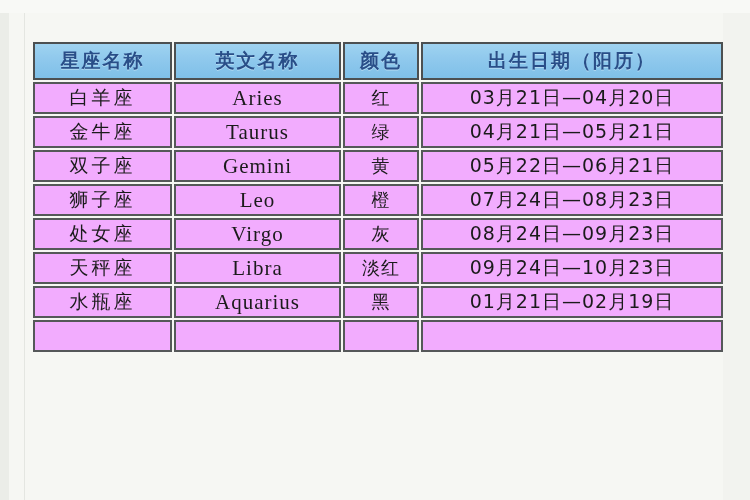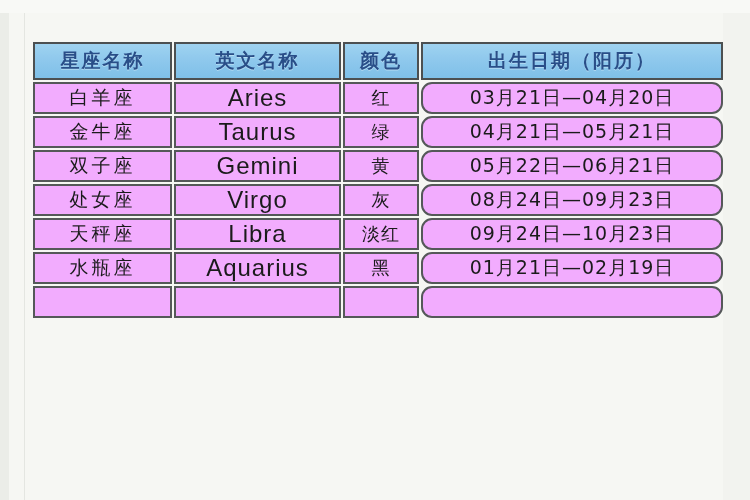--- a/index.html
+++ b/index.html
@@ -112,36 +112,35 @@
   col.c-color { width: 76px;  }
   col.c-date  { width: 302px; }
 
   .cell-cn {
     font-size: 19px;
     color: #1d1d1d;
     letter-spacing: 3px;
     font-family: "DejaVu Sans", sans-serif;
   }
   .cell-en {
-    font-size: 24px;
+    font-size: 21px;
     color: #1d1d1d;
     letter-spacing: 1px;
-    font-family: Liberation Sans, sans-serif;
+    font-family: Liberation Serif, serif;
   }
   .cell-color {
     font-size: 18px;
     color: #1d1d1d;
     letter-spacing: 1px;
   }
   .cell-date {
     font-size: 19px;
     color: #1d1d1d;
     letter-spacing: 1px;
     font-family: "DejaVu Sans", sans-serif;
-    border-radius: 11px;
   }
 
   
   #page {
     filter: contrast(1.02);
   }
 </style>
 </head>
 <body>
 
@@ -182,20 +181,26 @@
         <td class="cell-color">绿</td>
         <td class="cell-date">04月21日—05月21日</td>
       </tr>
       <tr>
         <td class="cell-cn">双子座</td>
         <td class="cell-en">Gemini</td>
         <td class="cell-color">黄</td>
         <td class="cell-date">05月22日—06月21日</td>
       </tr>
       <tr>
+        <td class="cell-cn">狮子座</td>
+        <td class="cell-en">Leo</td>
+        <td class="cell-color">橙</td>
+        <td class="cell-date">07月24日—08月23日</td>
+      </tr>
+      <tr>
         <td class="cell-cn">处女座</td>
         <td class="cell-en">Virgo</td>
         <td class="cell-color">灰</td>
         <td class="cell-date">08月24日—09月23日</td>
       </tr>
       <tr>
         <td class="cell-cn">天秤座</td>
         <td class="cell-en">Libra</td>
         <td class="cell-color">淡红</td>
         <td class="cell-date">09月24日—10月23日</td>

